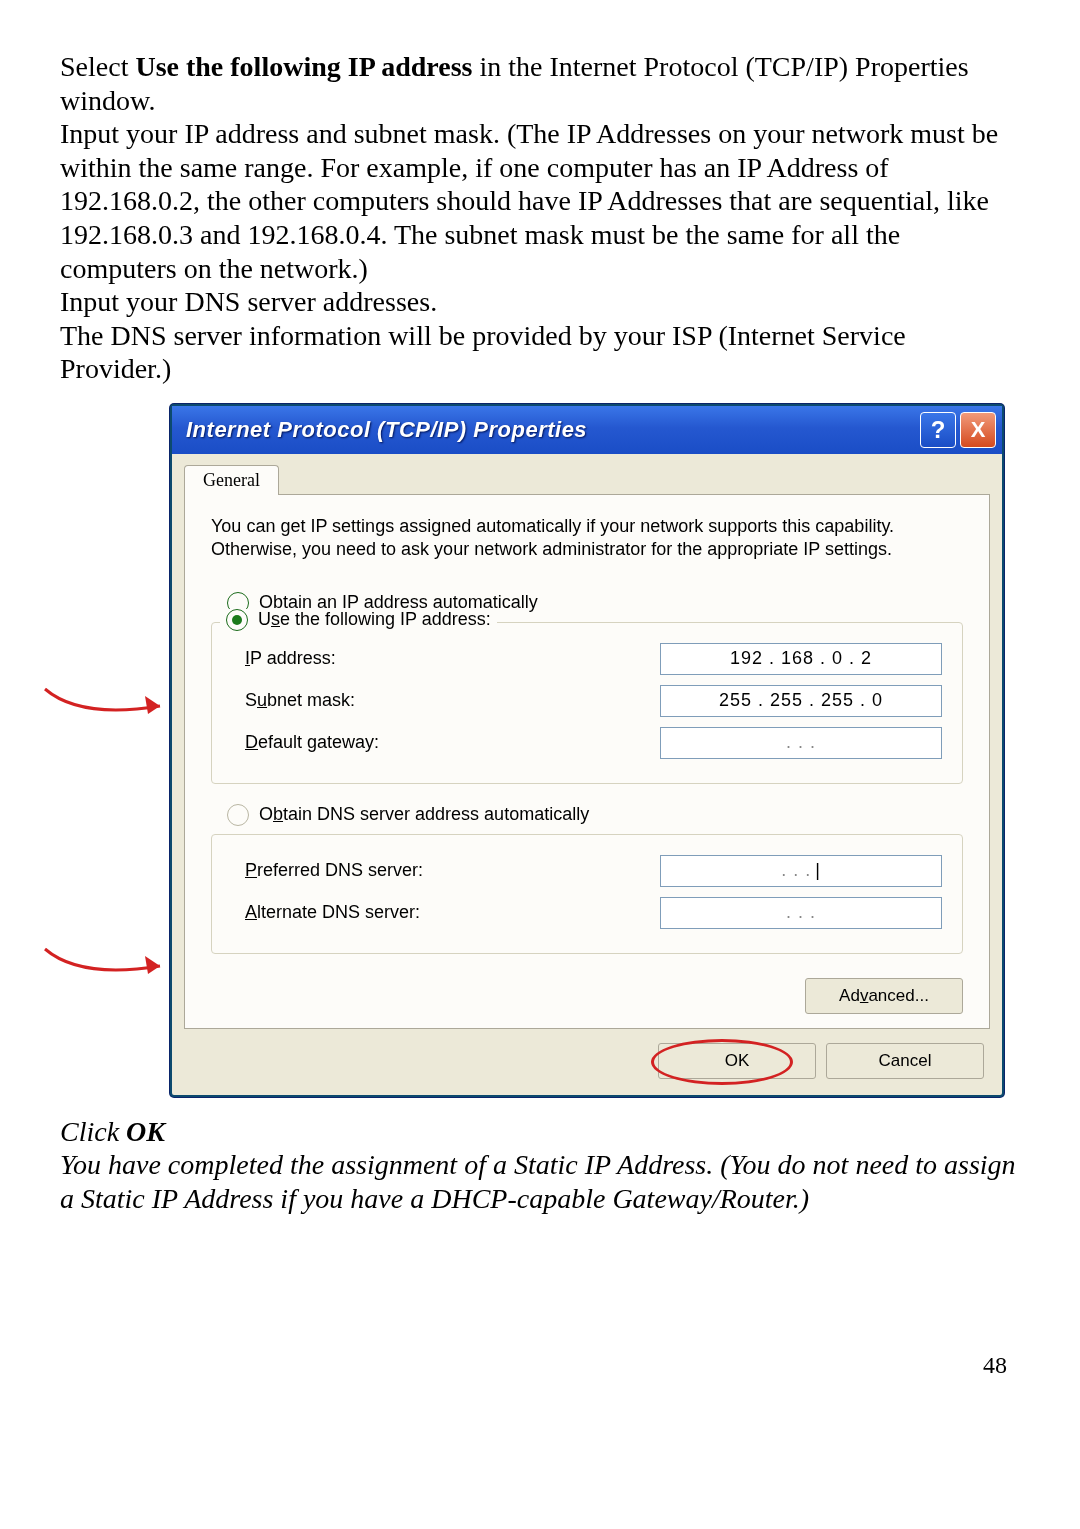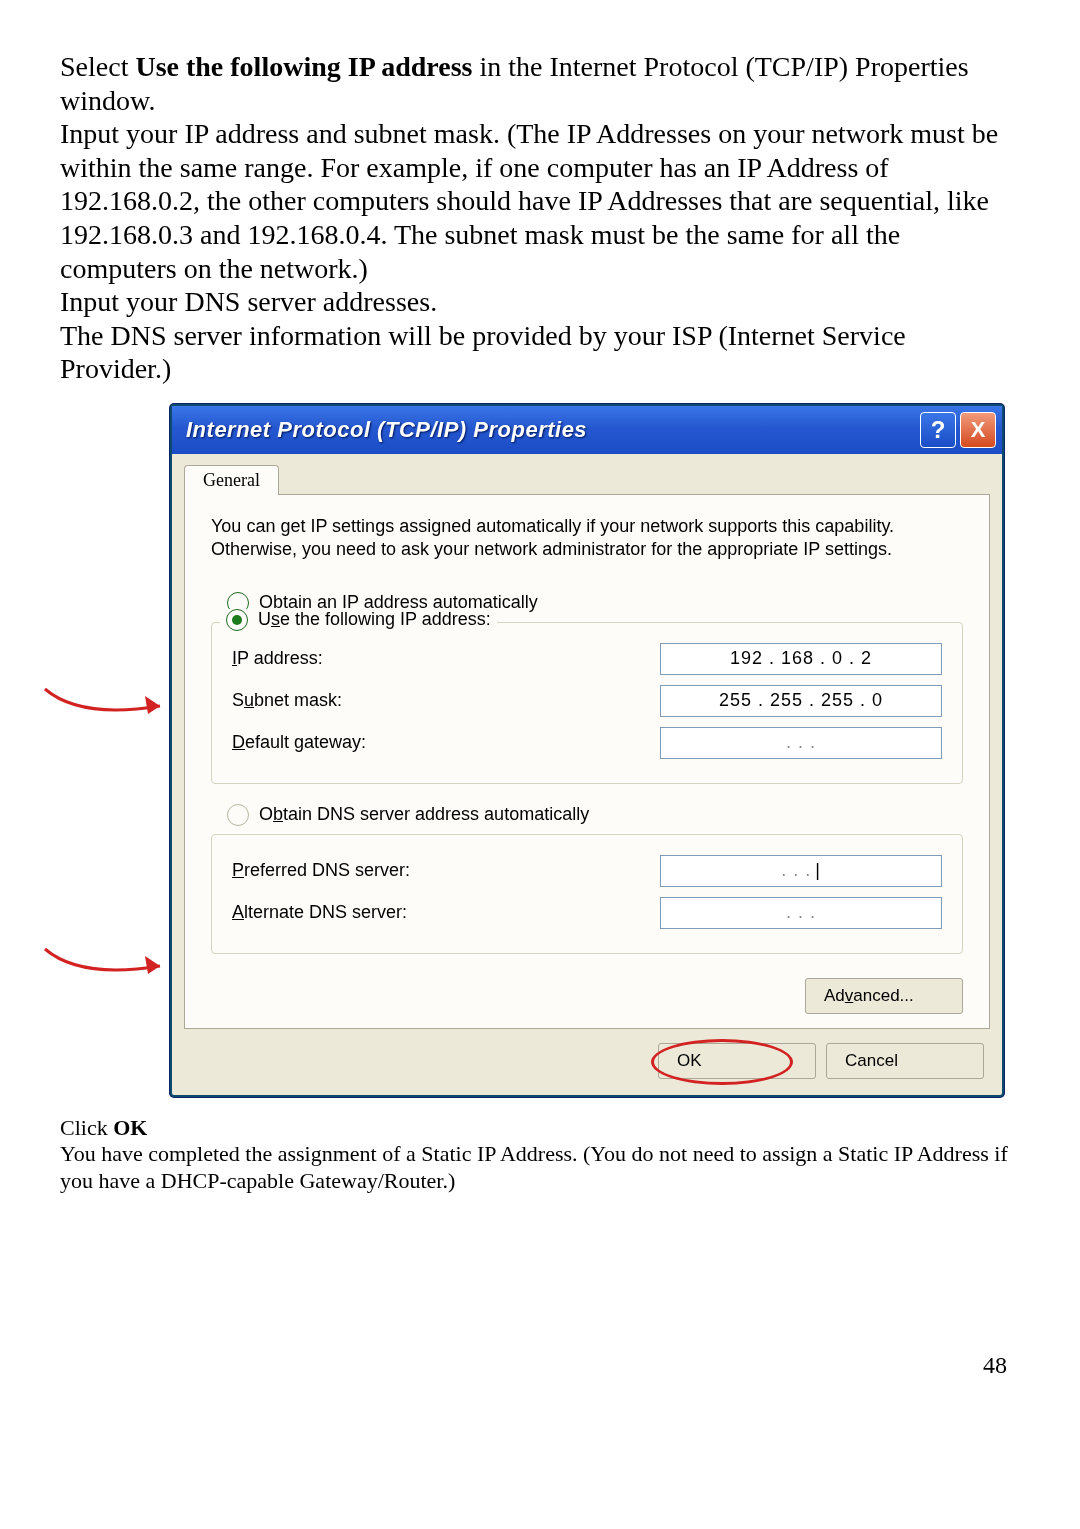--- a/index.html
+++ b/index.html
@@ -104,21 +104,21 @@
   .radio.selected::after {
     content:""; width:10px; height:10px; border-radius:50%; background:#1b7a1b;
   }
   .radio.disabled { border-color:#b9b6a3; }
   .radio-label { font-size: 18px; }
   .radio-label .ul { text-decoration: underline; }
   .radio-label.disabled { color:#000000;text-align:center; }
   .fieldset {
     border: 1px solid #d6d3c0;
     border-radius: 4px;
-    padding: 10px 20px 14px 20px;
+    padding: 10px 20px 14px 33px;
     margin: 6px 0 20px 0;
     position: relative;
   }
   .fieldset .legend {
     position: absolute;
     top: -14px;
     left: 8px;
     background: #fdfcf9;
     padding: 0 6px;
     display:flex;
@@ -139,42 +139,42 @@
   }
   .ipbox.cursor::after { content:"|"; color:#000; margin-left:4px; }
   .ipdots { color:#888; }
   .btnrow { display:flex; justify-content:flex-end; margin-top: 24px; }
   .btn {
     min-width: 120px;
     height: 34px;
     border: 1px solid #aca899;
     background: #ece9d8;
     border-radius: 3px;
-    display:flex; align-items:center; justify-content:flex-start;
+    display:flex; align-items:center; justify-content:center;
     font-size: 17px;
     margin-left: 10px;
     padding: 0 18px;
   }
   .bottom-buttons {
     display:flex; justify-content:flex-end;
     padding: 0 18px 16px 0;
   }
   .ellipse {
     position: relative;
   }
   .ellipse::before {
     content:"";
     position:absolute;
     left:-8px; top:-5px;
     width:136px; height:40px;
     border: 3px solid #d32222;
     border-radius: 50%;
     pointer-events:none;
   }
-  .outro { font-size: 22px; line-height: 1.2; margin-top: 18px; }
+  .outro { font-size: 28px; line-height: 1.2; margin-top: 18px; font-style: italic; }
   .pagenum {
     position: absolute;
     right: 73px;
     bottom: 150px;
     font-size: 24px;
   }
 </style>
 </head>
 <body>
 

